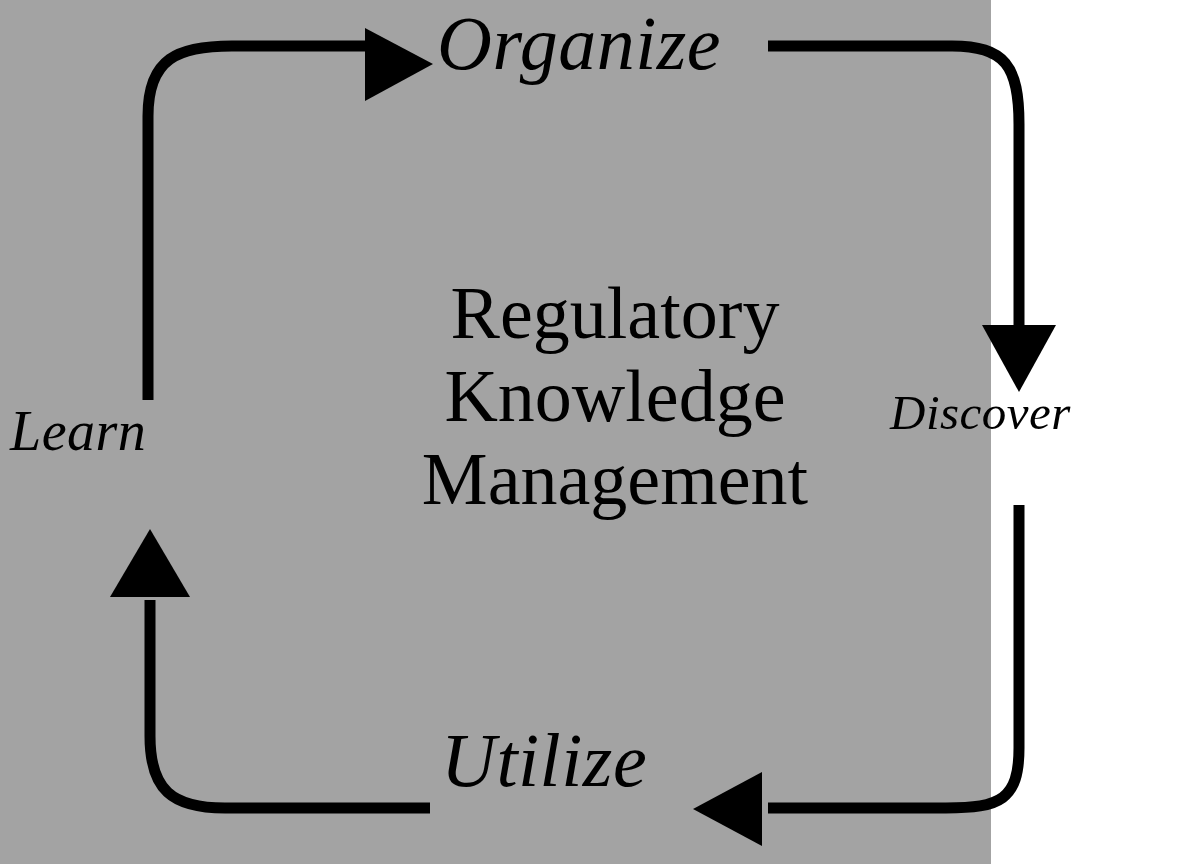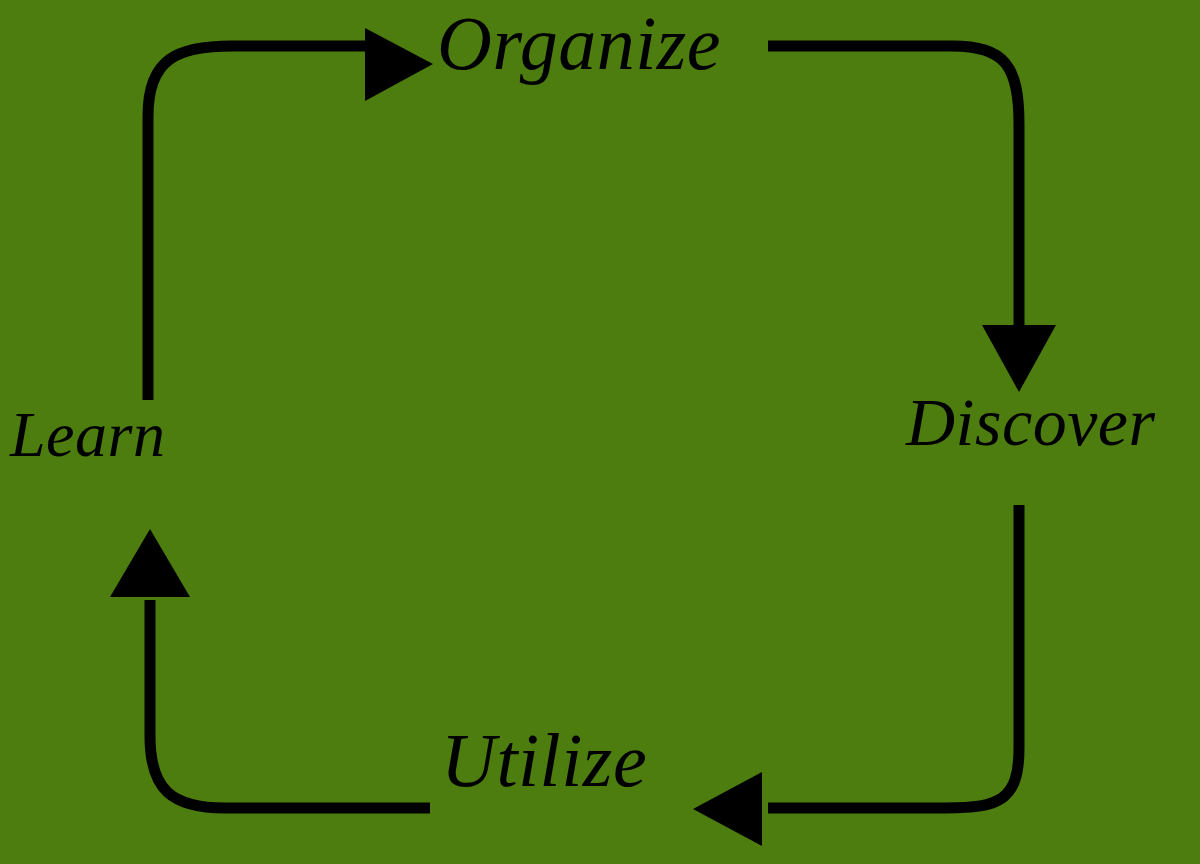--- a/index.html
+++ b/index.html
@@ -9,23 +9,23 @@
     background: #ffffff;
   }
   body {
     width: 1200px;
     height: 864px;
     overflow: hidden;
     font-family: "Liberation Serif", "DejaVu Serif", serif;
   }
   #diagram-root {
     position: relative;
-    width: 1200px;
+    width: 991px;
     height: 864px;
-    background: #4d7c0f;
+    background: #a3a3a3;
   }
   #cycle-svg {
     position: absolute;
     left: 0;
     top: 0;
     width: 1200px;
     height: 864px;
     display: block;
   }
   .flow-line {
@@ -50,32 +50,31 @@
     letter-spacing: 0.5px;
   }
   #label-organize {
     left: 437px;
     top: 5px;
     font-size: 76px;
   }
   #label-discover {
     left: 890px;
     top: 388px;
-    font-size: 68px;
-    margin-left: 16px;
+    font-size: 49px;
   }
   #label-utilize {
     left: 441px;
     top: 722px;
     font-size: 76px;
   }
   #label-learn {
     left: 10px;
     top: 403px;
-    font-size: 64px;
+    font-size: 56px;
   }
   #center-title {
     position: absolute;
     left: 355px;
     top: 272px;
     width: 520px;
     text-align: center;
     font-family: "Liberation Serif", "DejaVu Serif", serif;
     font-style: normal;
     font-weight: normal;
@@ -117,14 +116,19 @@
   </svg>
 
   <div id="label-organize" class="node-label">Organize</div>
 
   <div id="label-discover" class="node-label">Discover</div>
 
   <div id="label-utilize" class="node-label">Utilize</div>
 
   <div id="label-learn" class="node-label">Learn</div>
 
+  <div id="center-title">
+    <span class="title-line">Regulatory</span>
+    <span class="title-line">Knowledge</span>
+    <span class="title-line">Management</span>
+  </div>
 
 </div>
 
 </body></html>

